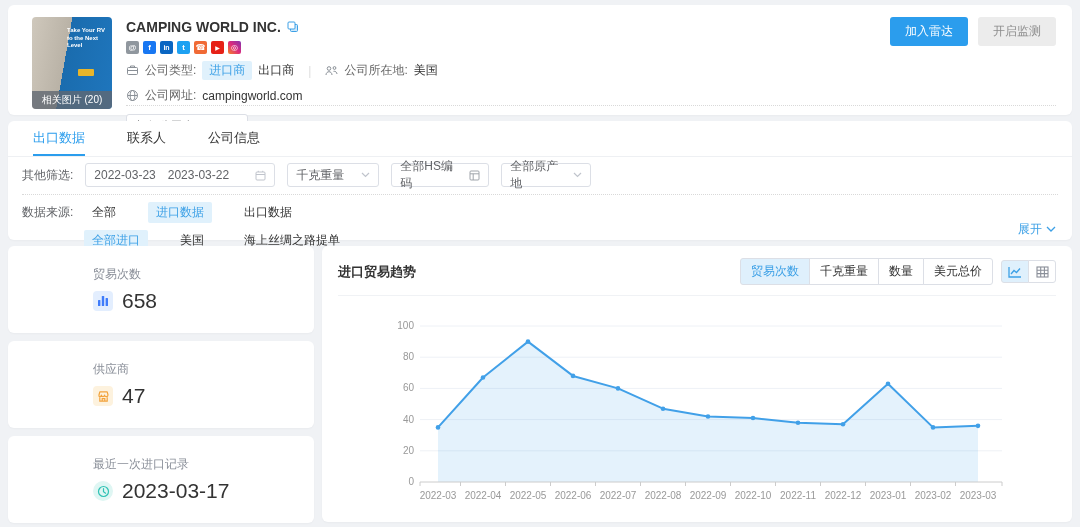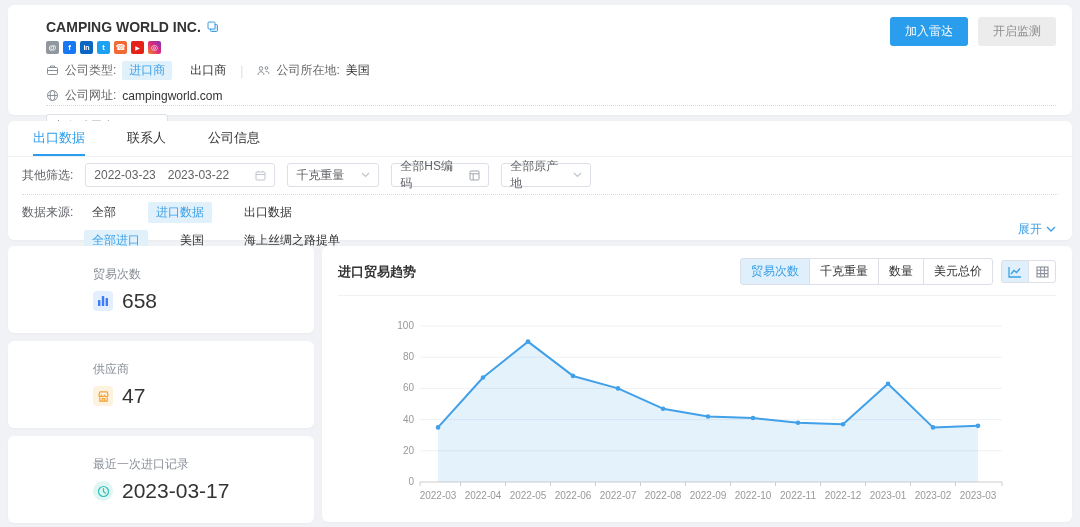--- a/index.html
+++ b/index.html
@@ -76,20 +76,25 @@
   .seg:last-child { border-radius:0 3px 3px 0; }
   .seg.active { background:#dff0fc; color:#3ca0e6; }
   .segi { width:28px; height:23px; display:flex; align-items:center; justify-content:center; padding:0; }
   .chart-divider { border-top:1px solid #f0f2f5; margin-top:10px; }
   svg text { font-family:inherit; }
 </style>
 </head>
 <body>
 
 <div class="card top-card">
+  <div class="thumb">
+    <div class="thumb-banner">Take Your RV to the Next Level</div>
+    <div class="thumb-badge"></div>
+    <div class="thumb-caption">相关图片 (20)</div>
+  </div>
   <div class="company-info">
     <div class="name-row">
       <span>CAMPING WORLD INC.</span>
       <span style="display:inline-flex;">
         <svg width="12" height="12" viewBox="0 0 12 12">
             <rect x="3.5" y="3.5" width="7" height="7" rx="1" fill="#cfe8fb" stroke="#3ca0e6"></rect>
             <rect x="1" y="1" width="7" height="7" rx="1" fill="#fff" stroke="#3ca0e6"></rect>
           </svg>
       </span>
     </div>
@@ -104,21 +109,21 @@
     </div>
     <div class="meta-row">
       <span style="display:inline-flex;">
         <svg width="13" height="13" viewBox="0 0 13 13" fill="none" stroke="#8a9097">
             <rect x="1.5" y="3.5" width="10" height="7" rx="1"></rect>
             <path d="M4.5 3.5 V2 h4 v1.5 M1.5 6.5 h10"></path>
           </svg>
       </span>
       <span>公司类型:</span>
       <span class="tag-blue">进口商</span>
-      <span class="plain-opt" style="margin-left:12px;">出口商</span>
+      <span class="plain-opt" style="margin-left:0;">出口商</span>
       <span class="v-divider">|</span>
       <span style="display:inline-flex;">
         <svg width="13" height="13" viewBox="0 0 13 13" fill="none" stroke="#8a9097">
             <circle cx="4" cy="4.5" r="1.8"></circle>
             <path d="M1 11 c0-2 1.5-3.3 3-3.3 s3 1.3 3 3.3"></path>
             <circle cx="9.5" cy="4" r="1.4"></circle>
             <path d="M8.5 7.3 c1.8-.4 3.5 1 3.5 2.7"></path>
           </svg>
       </span>
       <span>公司所在地:</span>

